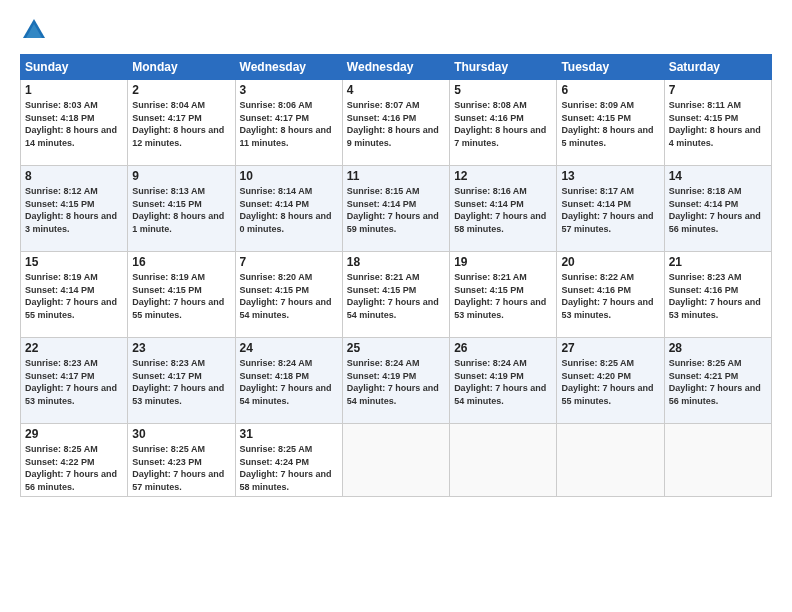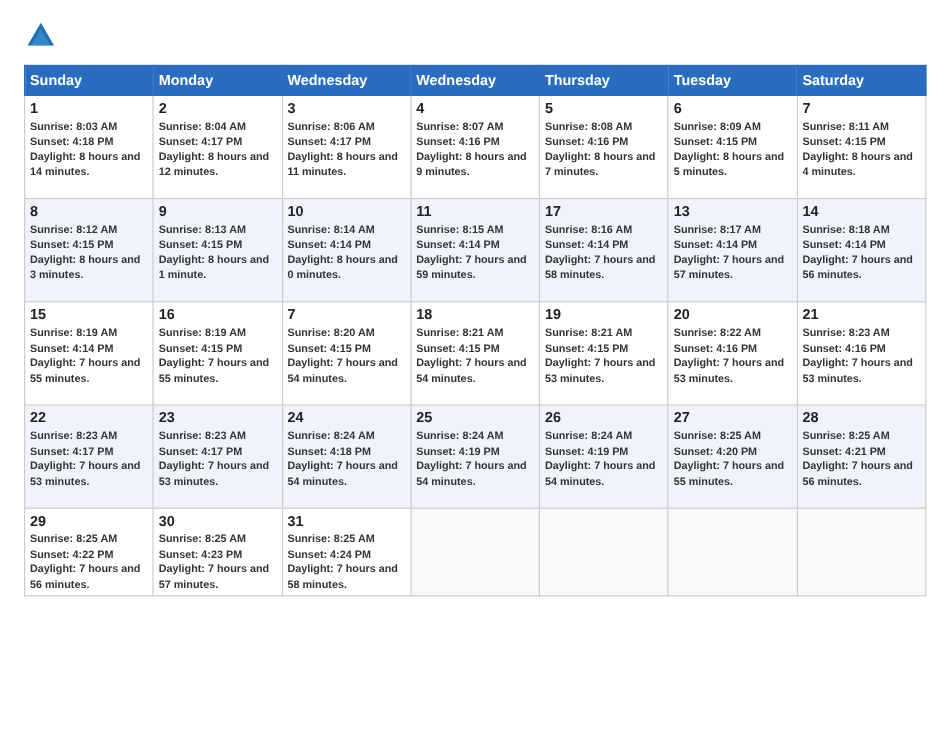--- a/index.html
+++ b/index.html
@@ -181,21 +181,21 @@
           </td>
           <td>
             <span class="day-number">10</span>
             <div class="day-info">Sunrise: 8:14 AM<br>Sunset: 4:14 PM<br>Daylight: 8 hours and 0 minutes.</div>
           </td>
           <td>
             <span class="day-number">11</span>
             <div class="day-info">Sunrise: 8:15 AM<br>Sunset: 4:14 PM<br>Daylight: 7 hours and 59 minutes.</div>
           </td>
           <td>
-            <span class="day-number">17</span>
+            <span class="day-number">12</span>
             <div class="day-info">Sunrise: 8:16 AM<br>Sunset: 4:14 PM<br>Daylight: 7 hours and 58 minutes.</div>
           </td>
           <td>
             <span class="day-number">13</span>
             <div class="day-info">Sunrise: 8:17 AM<br>Sunset: 4:14 PM<br>Daylight: 7 hours and 57 minutes.</div>
           </td>
           <td>
             <span class="day-number">14</span>
             <div class="day-info">Sunrise: 8:18 AM<br>Sunset: 4:14 PM<br>Daylight: 7 hours and 56 minutes.</div>
           </td>

